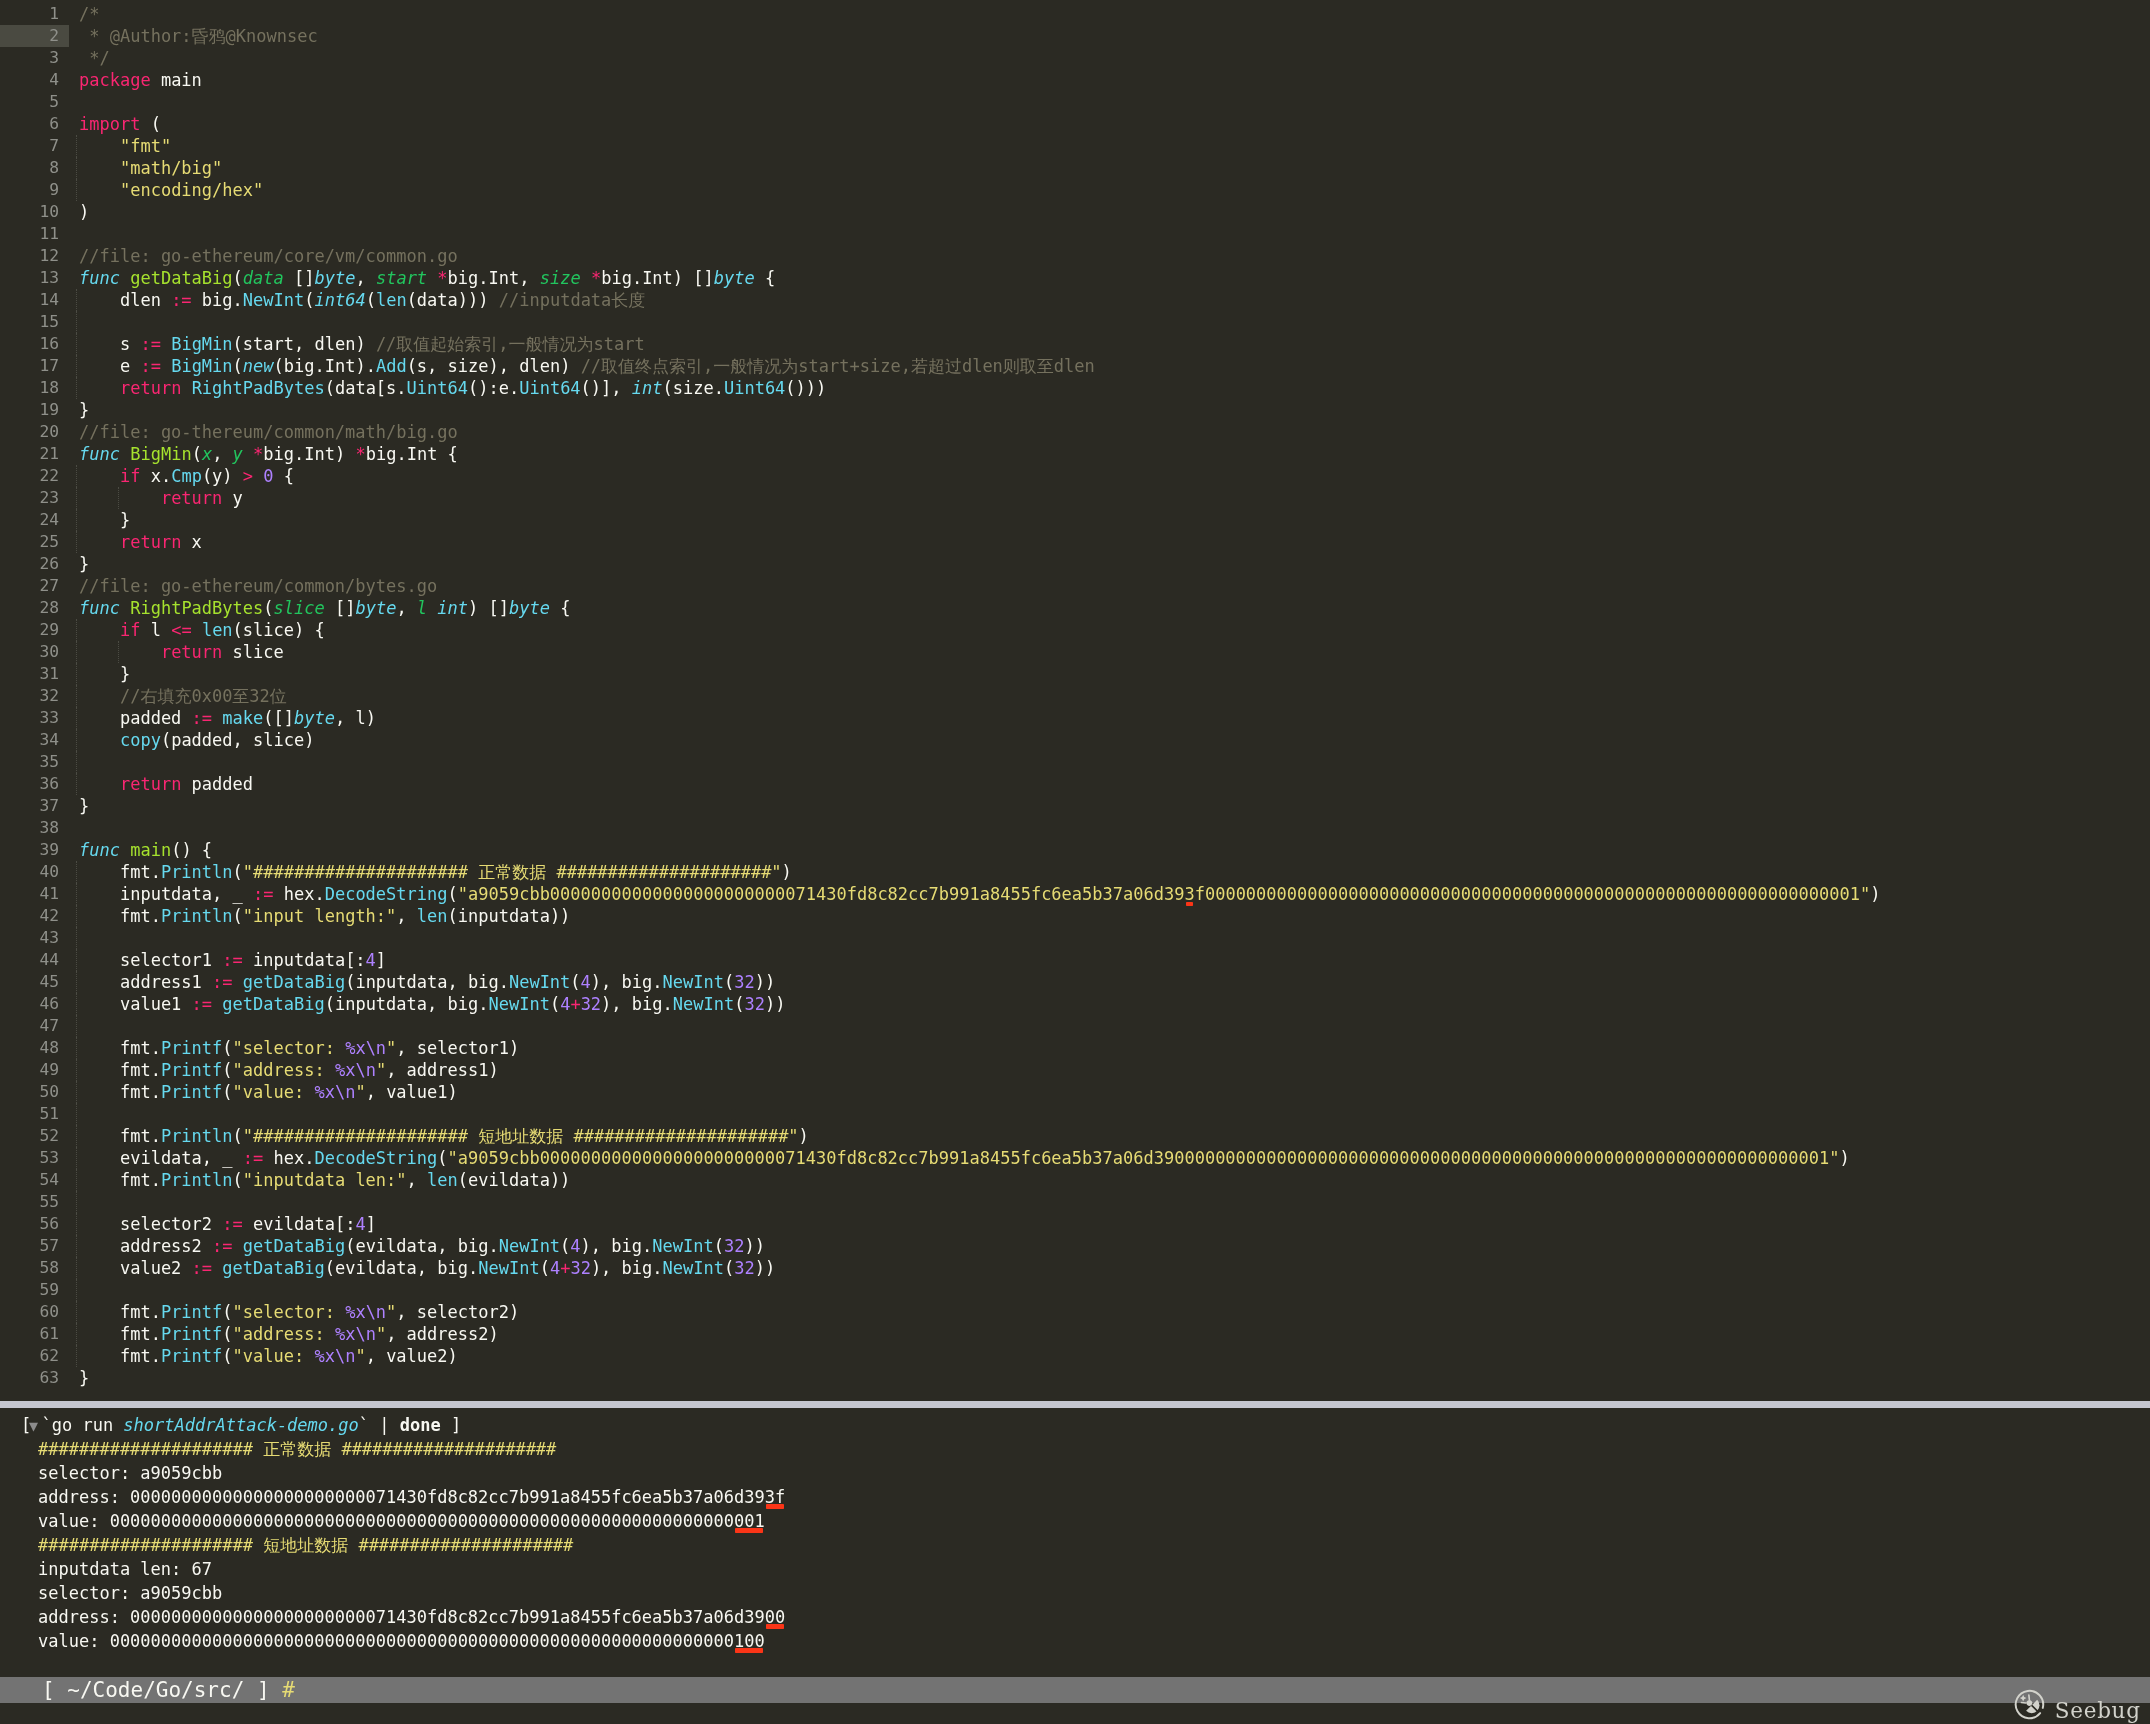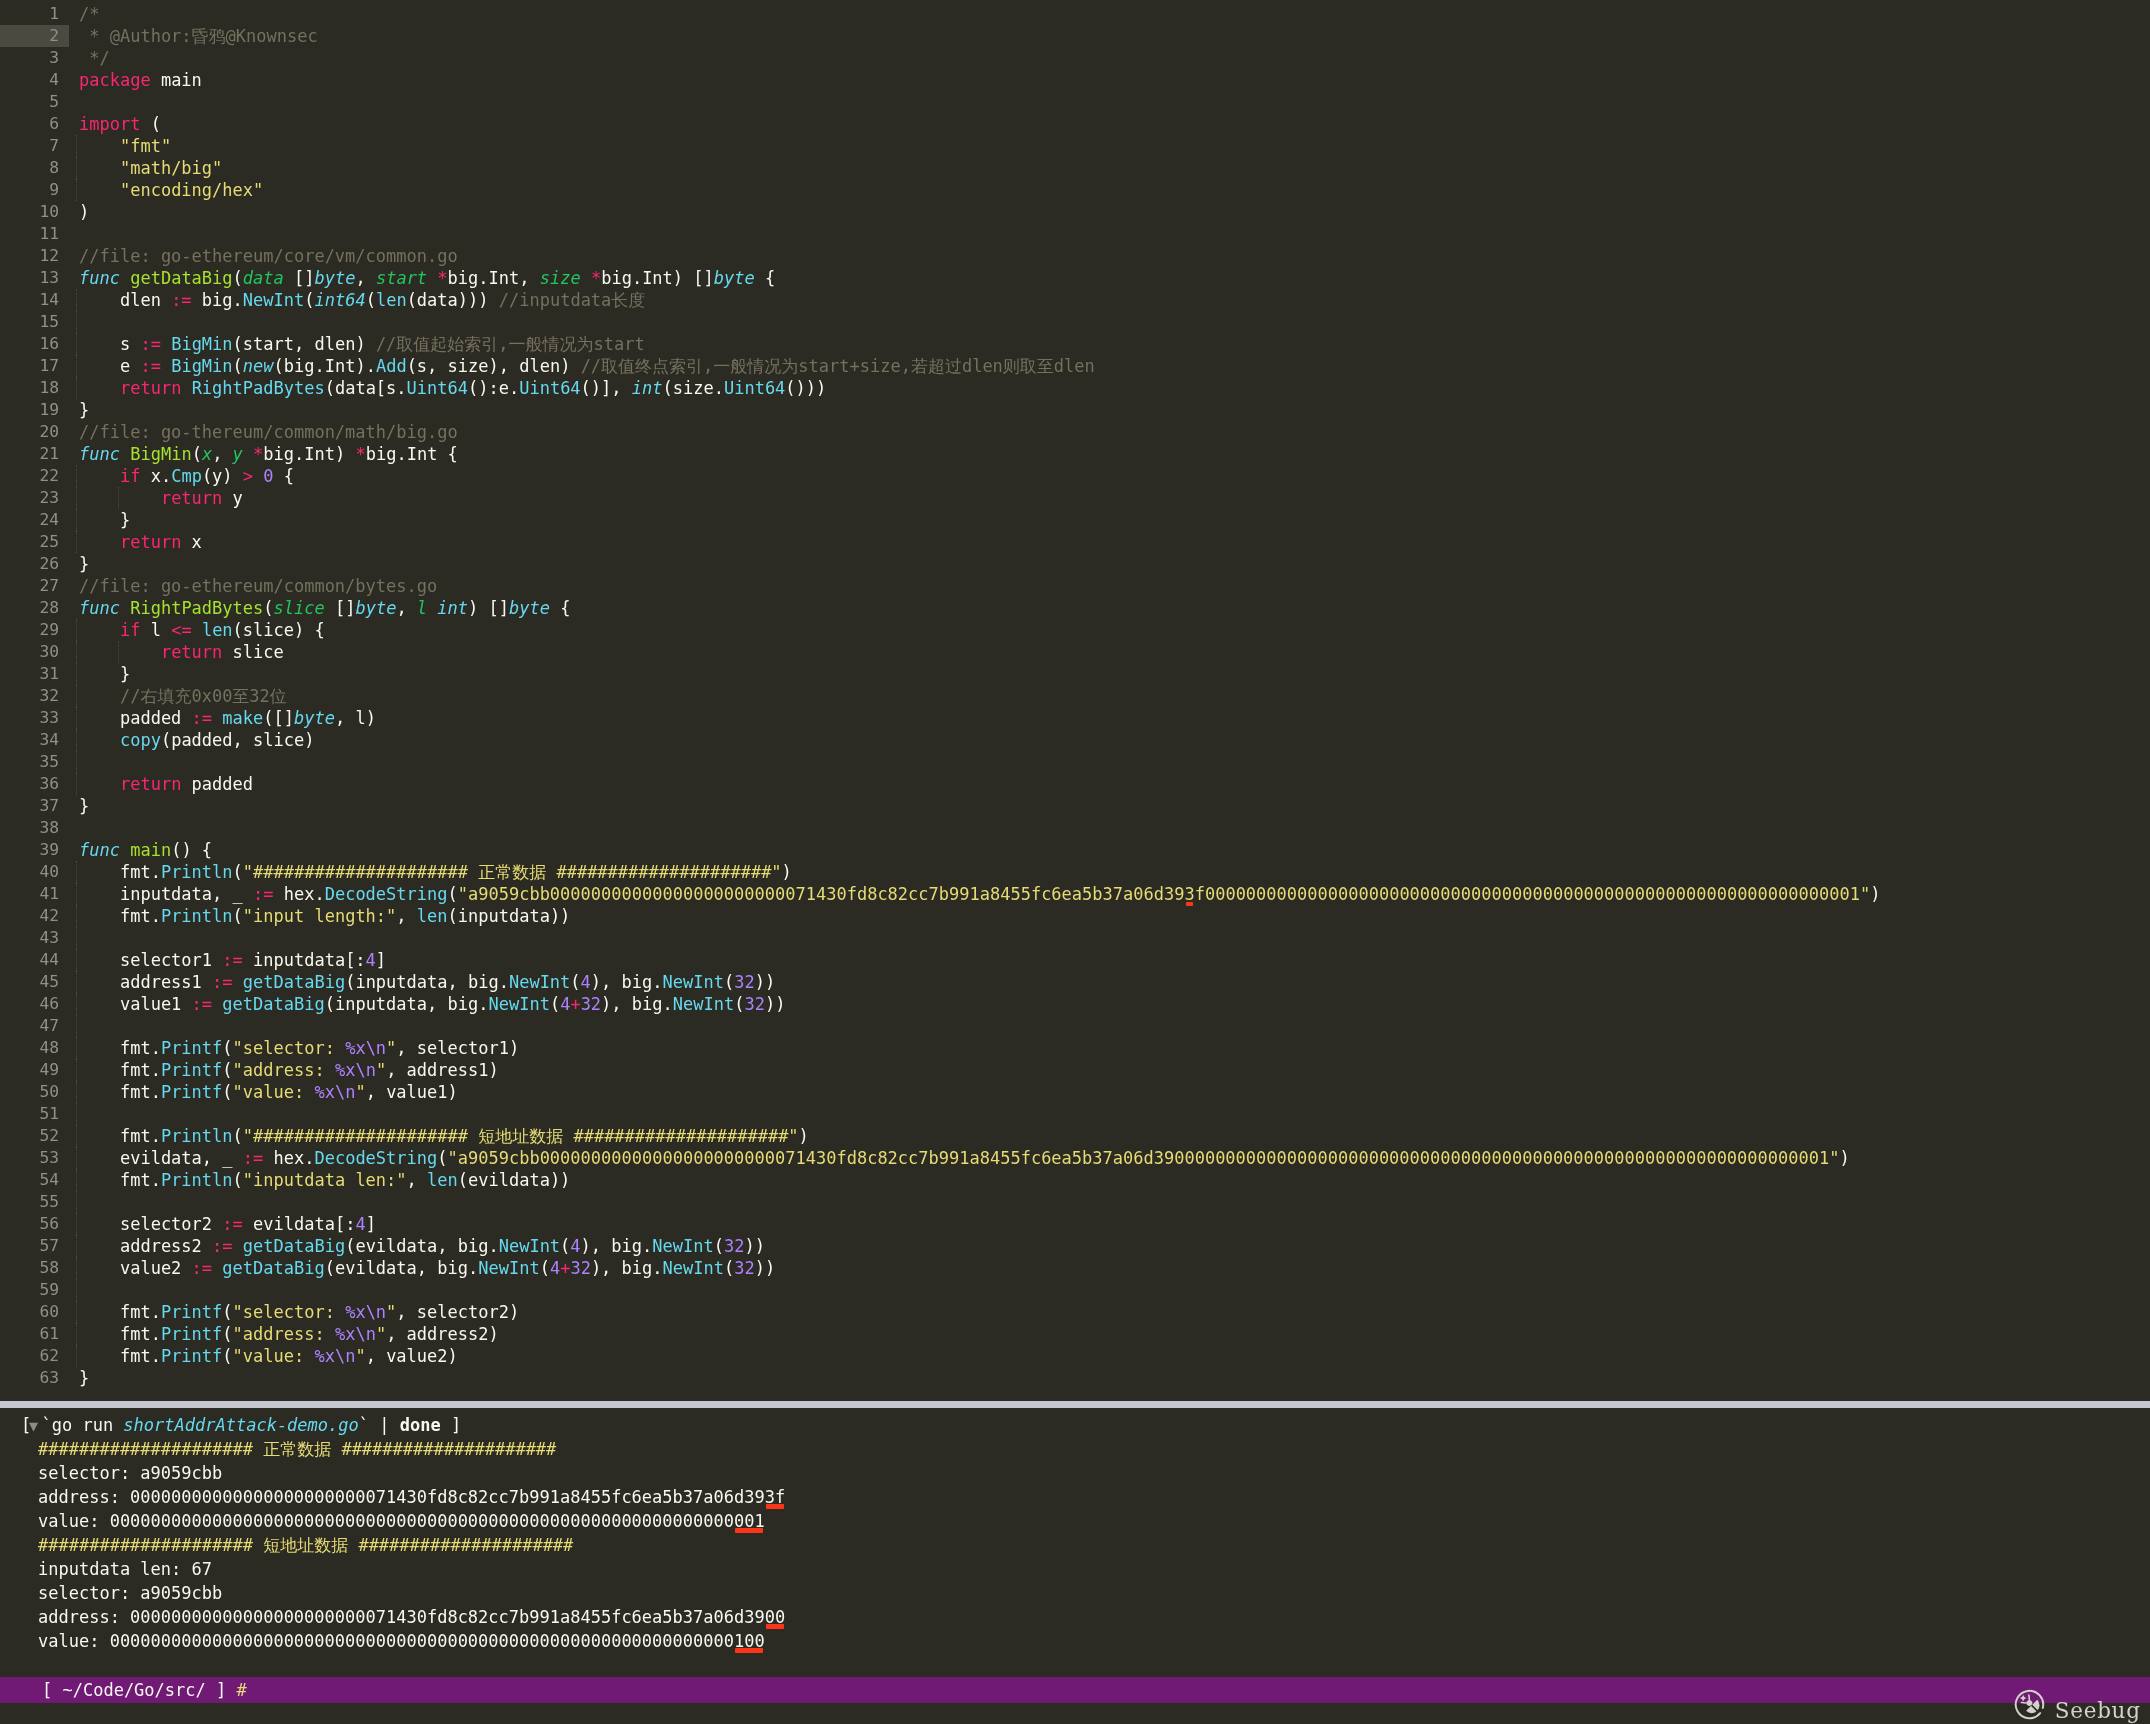--- a/index.html
+++ b/index.html
@@ -32,21 +32,21 @@
   .t-su{color:#e6db74;position:relative}
   .t-ur{color:#f8f8f2;position:relative}
   .t-su::after,.t-ur::after{content:"";position:absolute;left:1.3px;right:1.3px;bottom:-2px;height:4.6px;background:#fb3517;border-radius:0.7px}
   
   .divider{position:absolute;left:0;top:1401px;width:2151px;height:6.5px;background:#c5c6cf}
   
   .terminal{position:absolute;left:0;top:1408px;width:2151px;height:317px;background:#2b2a23;box-sizing:border-box;padding-top:4.6px}
   .trow{height:24px;line-height:24px;white-space:pre;font-size:17px;padding-left:38px;color:#f8f8f2}
   .trow.header{padding-left:21px}
   .tri{position:absolute;left:29px;top:7.2px;color:#8c8c8c;font-size:15px;line-height:22px;cursor:pointer}
-  .promptbar{position:absolute;left:0;top:269px;width:2151px;height:26px;background:#701a75;line-height:26px;font-size:17px;white-space:pre;padding-left:42px;box-sizing:border-box}
+  .promptbar{position:absolute;left:0;top:269px;width:2151px;height:26px;background:#737373;line-height:26px;font-size:21px;white-space:pre;padding-left:42px;box-sizing:border-box}
   
   .seebug{position:absolute;right:10.4px;bottom:2px;display:flex;align-items:flex-end;gap:6.5px;color:#d2d2cb}
   .seebug .label{font-family:"DejaVu Serif",serif;font-size:21.5px;letter-spacing:0.7px}
 </style>
 </head>
 <body>
 
 <div class="editor">
   <div id="lines">
       <div class="line"><span class="ln">1</span><span class="code"><span class="t-c">/*</span></span></div>

